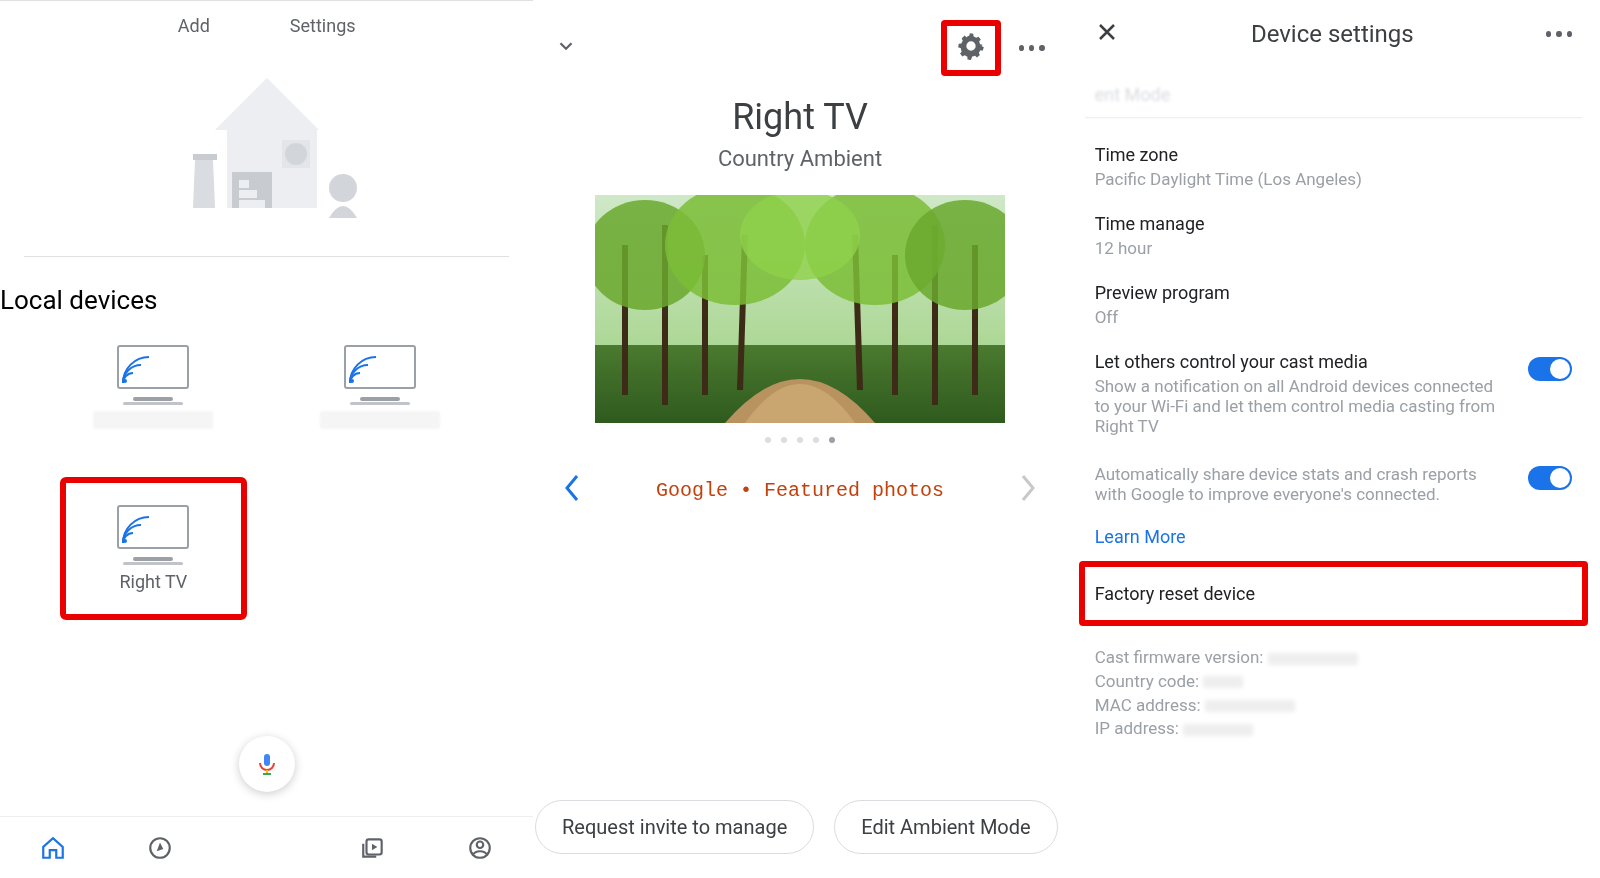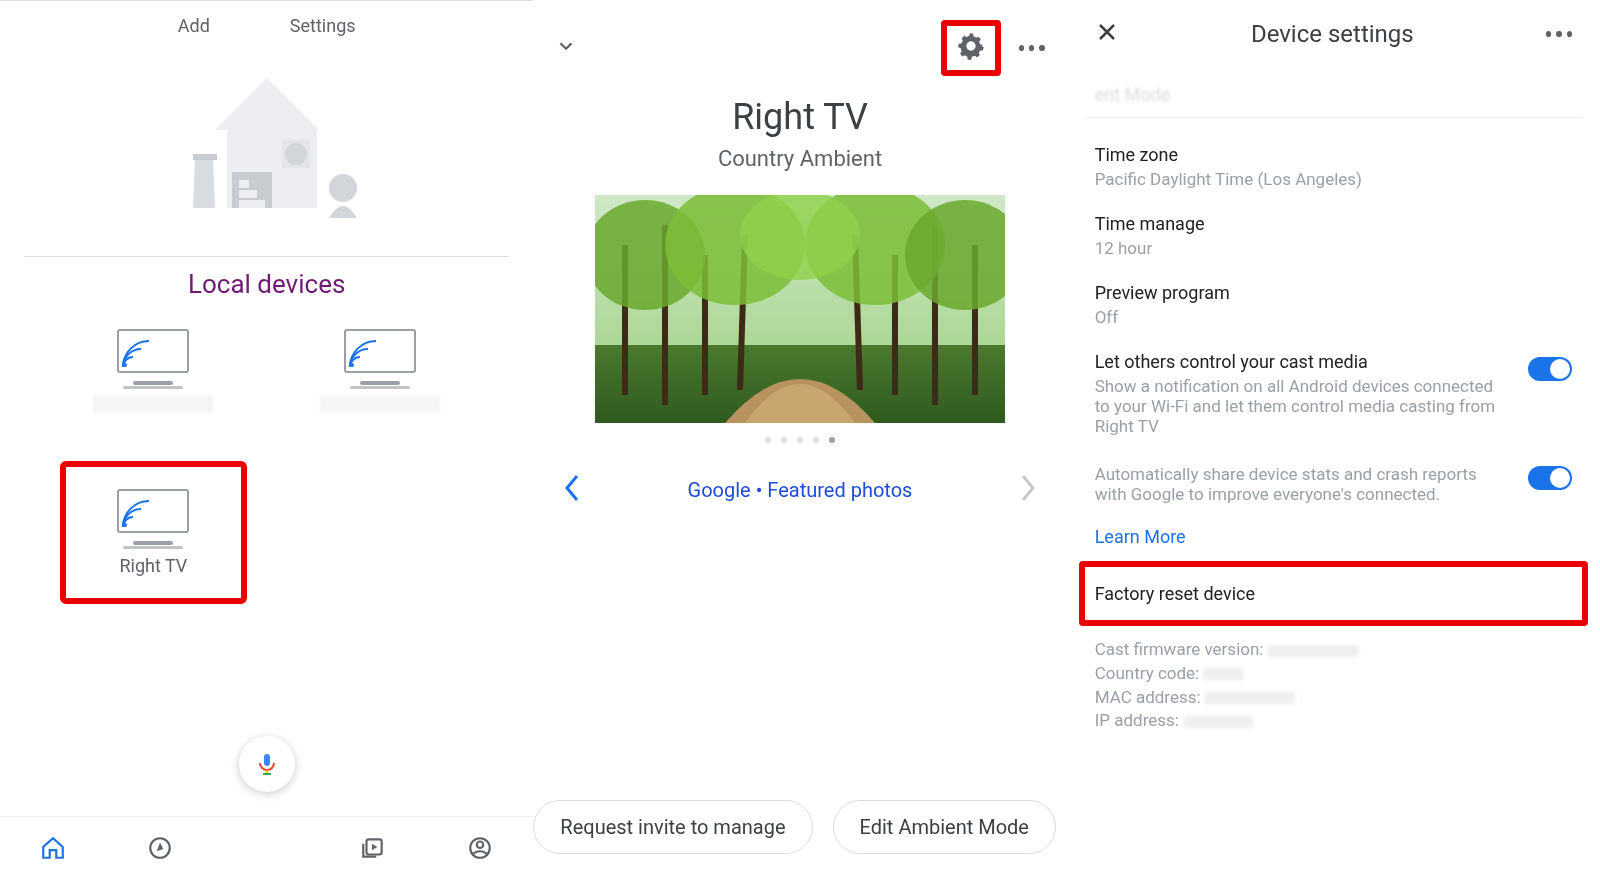--- a/index.html
+++ b/index.html
@@ -4,59 +4,59 @@
 <style>
   * { box-sizing: border-box; margin: 0; padding: 0; font-family: -apple-system, BlinkMacSystemFont, "Segoe UI", Roboto, Arial, sans-serif; }
   body { background: #fff; width: 1600px; height: 878px; display: flex; overflow: hidden; }
   .panel { flex: 1; position: relative; background: #fff; }
   .panel1 { border-top: 1px solid #e0e0e0; }
 
   
   .tabs { display: flex; gap: 80px; justify-content: center; padding: 14px 0; font-size: 18px; color: #5f6368; }
   .tabs span { cursor: pointer; }
   .house-illustration { display: flex; justify-content: center; margin-top: 18px; }
-  .local-heading { text-align: center; font-size: 26px; color: #701a75; font-weight: 400; margin-top: 12px; }
+  .local-heading { font-size: 26px; color: #000000; font-weight: 400; margin-top: 28px; }
   .local-sub { text-align: center; font-size: 17px; color: #5f6368; margin-top: 6px; letter-spacing: 0.5px; }
   .separator { height: 1px; background: #e0e0e0; margin: 28px 24px 0 24px; }
   .device-grid { display: grid; grid-template-columns: 1fr 1fr; column-gap: 40px; row-gap: 28px; padding: 20px 60px; }
   .device-tile { display: flex; flex-direction: column; align-items: center; padding: 10px 0 20px; cursor: pointer; }
   .device-label { font-size: 18px; color: #5f6368; margin-top: 14px; }
   .placeholder-label { width: 120px; height: 18px; background: #f5f5f5; border-radius: 3px; margin-top: 14px; filter: blur(1px); }
   .red-box { border: 6px solid #eb0000; border-radius: 6px; }
   .bottom-nav { position: absolute; bottom: 0; left: 0; right: 0; height: 62px; display: flex; align-items: center; justify-content: space-around; border-top: 1px solid #eeeeee; background: #fff; }
   .mic-fab { position: absolute; bottom: 86px; left: 50%; transform: translateX(-50%); width: 56px; height: 56px; border-radius: 50%; background: #fff; box-shadow: 0 2px 10px rgba(0,0,0,0.2); display: flex; align-items: center; justify-content: center; cursor: pointer; }
 
   
   .p2-header { display: flex; align-items: center; justify-content: space-between; padding: 20px 22px 0 22px; }
   .p2-title { text-align: center; font-size: 36px; color: #3c4043; margin-top: 20px; font-weight: 400; }
   .p2-sub { text-align: center; font-size: 22px; color: #5f6368; margin-top: 8px; font-weight: 400; }
   .p2-image { width: 410px; height: 228px; margin: 24px auto 0; display: block; }
   .dots { display: flex; gap: 10px; justify-content: center; margin-top: 14px; }
   .dot { width: 6px; height: 6px; border-radius: 50%; background: #dadce0; }
   .dot.active { background: #9aa0a6; }
   .p2-caption { display: flex; align-items: center; justify-content: space-between; padding: 30px 30px 0 30px; }
-  .p2-caption .text { font-size: 20px; color: #1d4ed8; }
-  .p2-buttons { position: absolute; bottom: 24px; left: 0; right: 0; display: flex; gap: 20px; justify-content: flex-start; }
+  .p2-caption .text { font-size: 20px; color: #c2410c; font-family: Liberation Mono, monospace; }
+  .p2-buttons { position: absolute; bottom: 24px; left: 0; right: 9px; display: flex; gap: 20px; justify-content: flex-end; }
   .pill-btn { border: 1px solid #dadce0; border-radius: 28px; padding: 14px 26px; font-size: 20px; color: #3c4043; background: #fff; cursor: pointer; white-space: nowrap; }
   .gear-box { border: 6px solid #eb0000; border-radius: 4px; padding: 6px 10px; cursor: pointer; }
 
   
   .p3-header { display: flex; align-items: center; justify-content: space-between; padding: 20px 28px; }
   .p3-title { font-size: 24px; color: #3c4043; font-weight: 400; }
   .p3-body { padding: 10px 18px 0 18px; }
   .ghost-row { font-size: 18px; color: #dadce0; padding: 6px 10px; }
   .ghost-row .s1 { filter: blur(1.5px); }
   .p3-divider { height: 1px; background: #eee; box-shadow: 0 1px 3px rgba(0,0,0,0.05); margin: 6px 0 14px 0; }
   .setting { padding: 12px 10px; cursor: pointer; }
   .setting .title { font-size: 18px; color: #202124; }
   .setting .value { font-size: 17px; color: #9aa0a6; margin-top: 4px; }
   .setting.row { display: flex; align-items: flex-start; justify-content: space-between; gap: 18px; }
   .setting.row .textcol { flex: 1; }
   .learn-more { color: #1a73e8; font-size: 18px; padding: 10px 10px 2px 10px; }
-  .fr-row { border: 6px solid #eb0000; border-radius: 4px; padding: 16px 10px; margin: 12px -6px 4px -6px; cursor: pointer; }
+  .fr-row { border: 6px solid #eb0000; border-radius: 4px; padding: 16px 10px; margin: 12px -6px 12px -6px; cursor: pointer; }
   .fr-title { font-size: 18px; color: #202124; }
   .meta-block { padding: 8px 10px 0 10px; }
   .meta-line { font-size: 17px; color: #9aa0a6; line-height: 1.4; }
   .blurred { display:inline-block; width: 90px; height: 12px; background: #eee; filter: blur(2px); border-radius: 2px; vertical-align: middle; }
 
   
   .icon { display: inline-flex; }
   .chevron { font-size: 26px; color: #5f6368; line-height: 1; }
   .more-dots { width: 26px; height: 6px; display: flex; gap: 5px; align-items: center; }
   .more-dots span { width: 6px; height: 6px; border-radius: 50%; background: #5f6368; display: block; }

